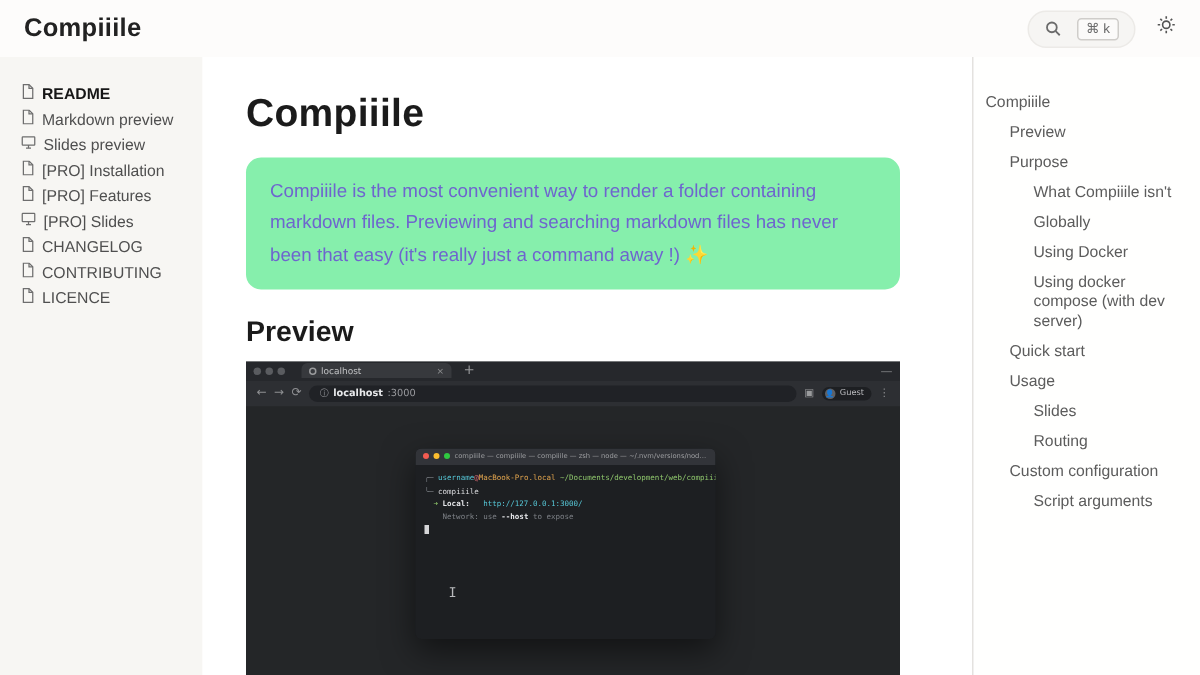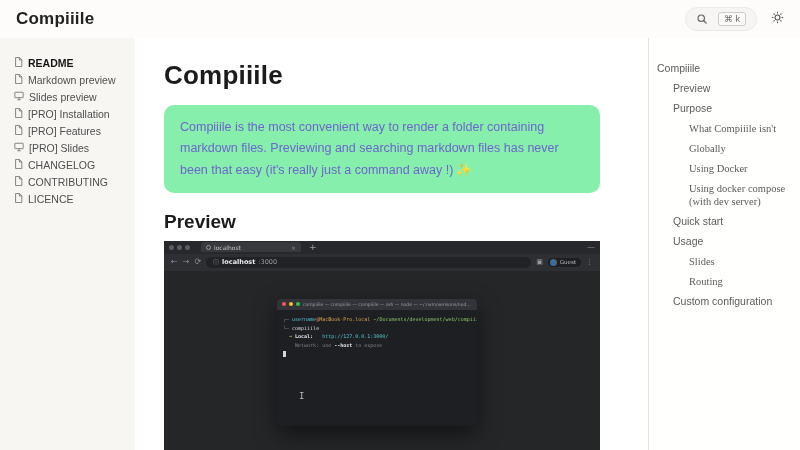--- a/index.html
+++ b/index.html
@@ -61,21 +61,21 @@
   .tg { color:#7d8086; } .tc { color:#56c8d8; } .to { color:#e2a54e; } .tgr { color:#8fc76c; }
   .tw { color:#dcdde0; } .twb { color:#e8e9ec; font-weight:bold; } .tred { color:#e06c75; }
   .cursor-block { display:inline-block; width:3px; height:6px; background:#d5d6d8; vertical-align:middle; }
   .ibeam { position:absolute; left:135px; top:120px; color:#b9babd; font-size:9px; font-family:"DejaVu Sans Mono",monospace; }
 
   
   .toc { position:absolute; top:38px; left:648px; width:152px; height:412px; background:#fffffe; border-left:1px solid #e4e2df; padding:24px 8px 0 8px; }
   .toc-item { font-size:10.5px; color:#5c5c5c; line-height:13px; margin-bottom:7px; cursor:pointer; }
   .toc-item.lvl1 { padding-left:0; }
   .toc-item.lvl2 { padding-left:16px; }
-  .toc-item.lvl3 { padding-left:32px;font-family:Liberation Serif, serif; }
+  .toc-item.lvl3 { padding-left:32px; }
 </style>
 </head>
 <body>
 
 <div class="header">
   <div class="logo">Compiiile</div>
   <div class="header-right">
     <div class="search-pill">
       <span>
         <svg width="12" height="12" viewBox="0 0 24 24" fill="none" stroke="#6b6b6b" stroke-width="2.4">
@@ -234,14 +234,15 @@
   <div class="toc-item lvl2">Purpose</div>
   <div class="toc-item lvl3">What Compiiile isn't</div>
   <div class="toc-item lvl3">Globally</div>
   <div class="toc-item lvl3">Using Docker</div>
   <div class="toc-item lvl3">Using docker compose (with dev server)</div>
   <div class="toc-item lvl2">Quick start</div>
   <div class="toc-item lvl2">Usage</div>
   <div class="toc-item lvl3">Slides</div>
   <div class="toc-item lvl3">Routing</div>
   <div class="toc-item lvl2">Custom configuration</div>
+  <div class="toc-item lvl3">Script arguments</div>
 
 </div>
 
 </body></html>

